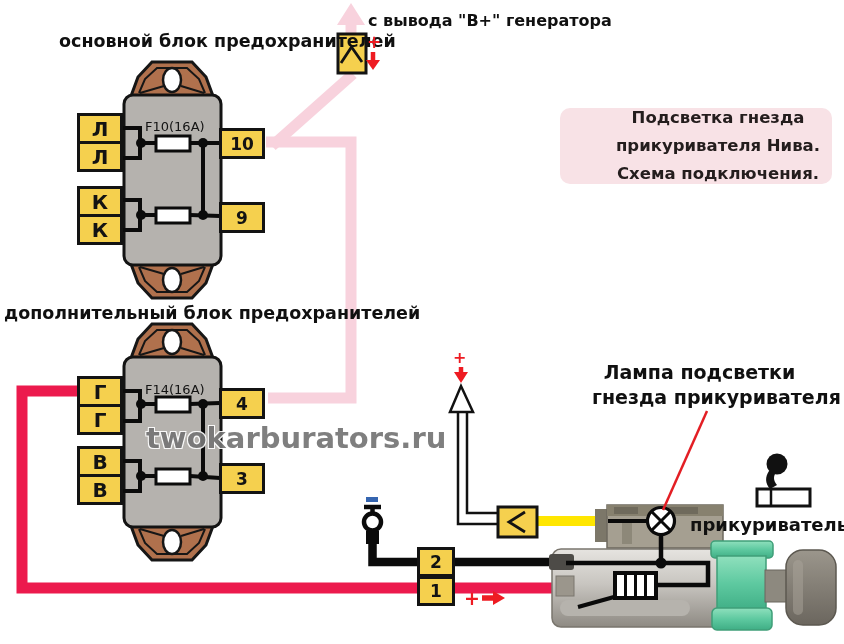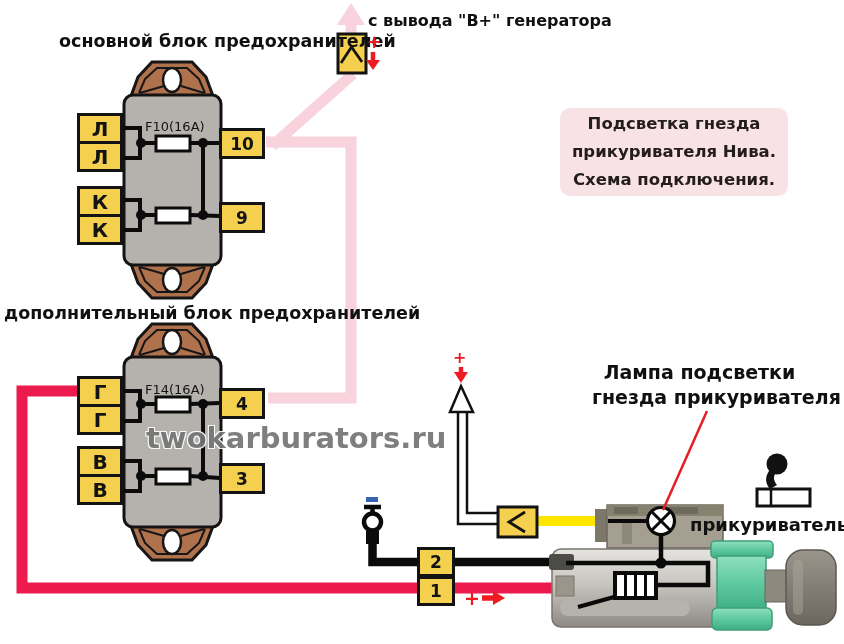--- a/index.html
+++ b/index.html
@@ -7,23 +7,23 @@
          font-family:"DejaVu Sans",sans-serif;}
   svg{position:absolute;left:0;top:0;}
   .lbl{position:absolute;font-weight:bold;color:#101010;white-space:nowrap;}
   .term{position:absolute;width:46px;height:31px;background:#F5D04E;border:3px solid #131313;
         box-sizing:border-box;display:flex;align-items:center;justify-content:center;
         font-weight:bold;font-size:20px;color:#131313;}
   .num{font-size:17px;text-align:right;}
   .fuselbl{position:absolute;width:62px;text-align:left;font-size:13px;color:#131313;
            font-weight:normal;white-space:nowrap;}
   .plus{position:absolute;color:#EE1B22;font-weight:bold;line-height:1;}
-  #infobox{position:absolute;left:560px;top:108px;width:228px;height:88px;background:#F8E2E6;
+  #infobox{position:absolute;left:560px;top:108px;width:228px;height:76px;background:#F8E2E6;
            border-radius:10px;display:flex;flex-direction:column;align-items:center;
-           justify-content:center;font-weight:bold;font-size:16.5px;color:#241d1d;line-height:28px;}
+           justify-content:center;font-weight:bold;font-size:16.5px;color:#241d1d;line-height:28px;padding-left:44px;}
   #watermark{position:absolute;left:146px;top:421px;width:290px;font-weight:bold;font-size:29px;
              color:#757575;opacity:.92;letter-spacing:0;
              text-shadow:-1px -1px 0 #fff,1px -1px 0 #fff,-1px 1px 0 #fff,1px 1px 0 #fff;}
   .ctr{text-align:center;}
 </style>
 </head>
 <body>
 
 <div id="stage">
 

